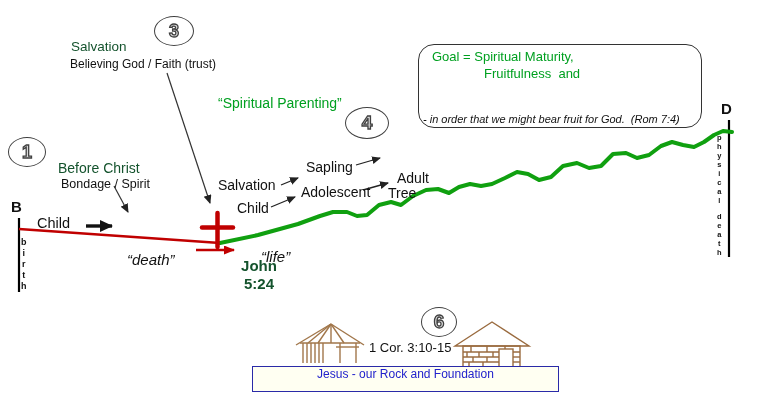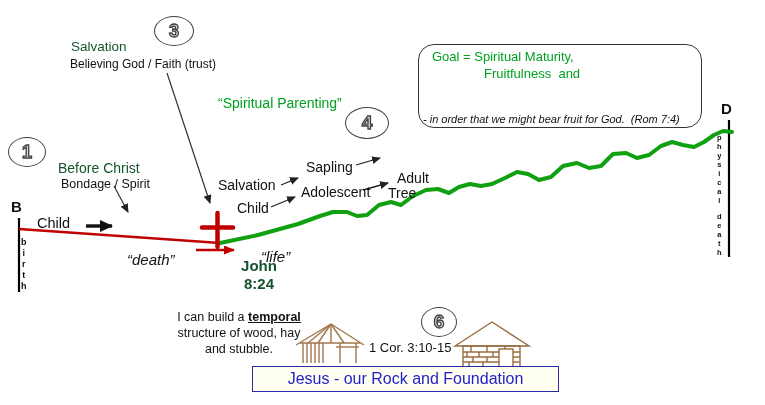--- a/index.html
+++ b/index.html
@@ -15,21 +15,21 @@
           border-radius:50%;display:flex;align-items:center;justify-content:center;
           font-weight:bold;color:#d8d8d8;-webkit-text-stroke:1.3px #404040;background:#fff;}
   .vtext{position:absolute;display:flex;flex-direction:column;align-items:center;
          font-weight:bold;color:#111;}
   .vgap{height:7px;}
   .goal-box{position:absolute;left:418px;top:44px;width:282px;height:82px;
             border:1.6px solid #333;border-radius:16px;background:#fff;}
   .goal-line{white-space:pre;font-size:13px;}
   .banner{position:absolute;left:252px;top:366px;width:305px;height:24px;
           border:1.6px solid #2a2aa8;background:#fffff2;display:flex;
-          align-items:center;justify-content:center;font-size:16px;color:#2222cc;}
+          justify-content:center;font-size:12px;color:#2222cc;}
   .center{text-align:center;}
   .emp{font-weight:bold;text-decoration:underline;}
 </style>
 </head>
 <body>
 
 <div id="canvas">
 
   <svg class="layer" width="765" height="405" viewBox="0 0 765 405">
     <defs>
@@ -159,43 +159,38 @@
       <span>e</span>
       <span>a</span>
       <span>t</span>
       <span>h</span>
     </div>
 
   <div class="abs" style="left:37px;top:215px;font-size:14.5px;">Child</div>
   <div class="abs ital" style="left:127px;top:251px;font-size:15px;">“death”</div>
   <div class="abs red bold center" style="left:193px;top:257px;width:50px;font-size:15px;line-height:18px;margin-left:41px;">
     <div>John</div>
-    <div>8:24</div>
+    <div>5:24</div>
   </div>
   <div class="abs ital" style="left:261px;top:248px;font-size:15px;">“life”</div>
 
   <div class="abs green" style="left:218px;top:95px;font-size:14px;">“Spiritual Parenting”</div>
 
   <div class="abs" style="left:218px;top:177px;font-size:14px;">Salvation</div>
   <div class="abs" style="left:306px;top:159px;font-size:14px;">Sapling</div>
   <div class="abs" style="left:388px;top:147px;font-size:14px;margin-top:38px;">Tree</div>
   <div class="abs" style="left:237px;top:200px;font-size:14px;">Child</div>
   <div class="abs" style="left:301px;top:184px;font-size:14px;">Adolescent</div>
   <div class="abs" style="left:397px;top:170px;font-size:14px;">Adult</div>
 
   <div class="goal-box"></div>
   <div class="abs green goal-line" style="left:432px;top:49px;">Goal = Spiritual Maturity,</div>
   <div class="abs green goal-line" style="left:484px;top:66px;">Fruitfulness  and</div>
   <div class="abs ital" style="left:423px;top:113px;font-size:11px;white-space:pre;">- in order that we might bear fruit for God.  (Rom 7:4)</div>
 
-  <div class="abs center" style="left:168px;top:309px;width:142px;font-size:12.5px;line-height:16px;white-space:normal;">
-    <span>I can build a </span><span class="emp">temporal</span><br>
-    <span>structure of wood, hay</span><br>
-    <span>and stubble.</span>
-  </div>
 
   <div class="abs" style="left:369px;top:340px;font-size:13px;">1 Cor. 3:10-15</div>
 
 
   <div class="banner">
     <span>Jesus - our Rock and Foundation</span>
   </div>
 
 </div>
 

